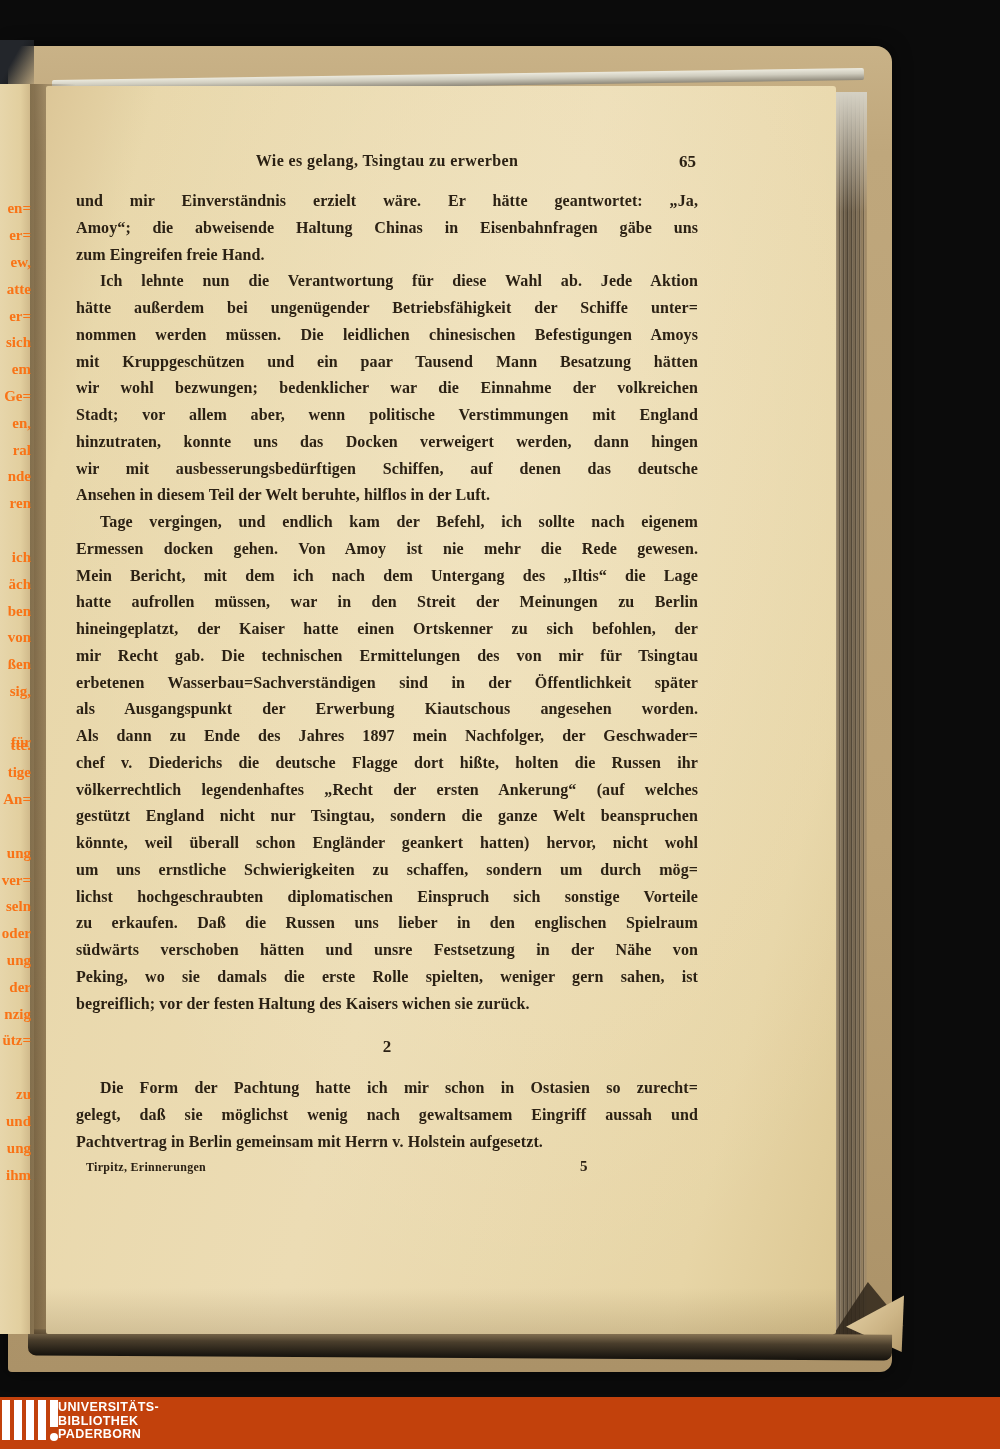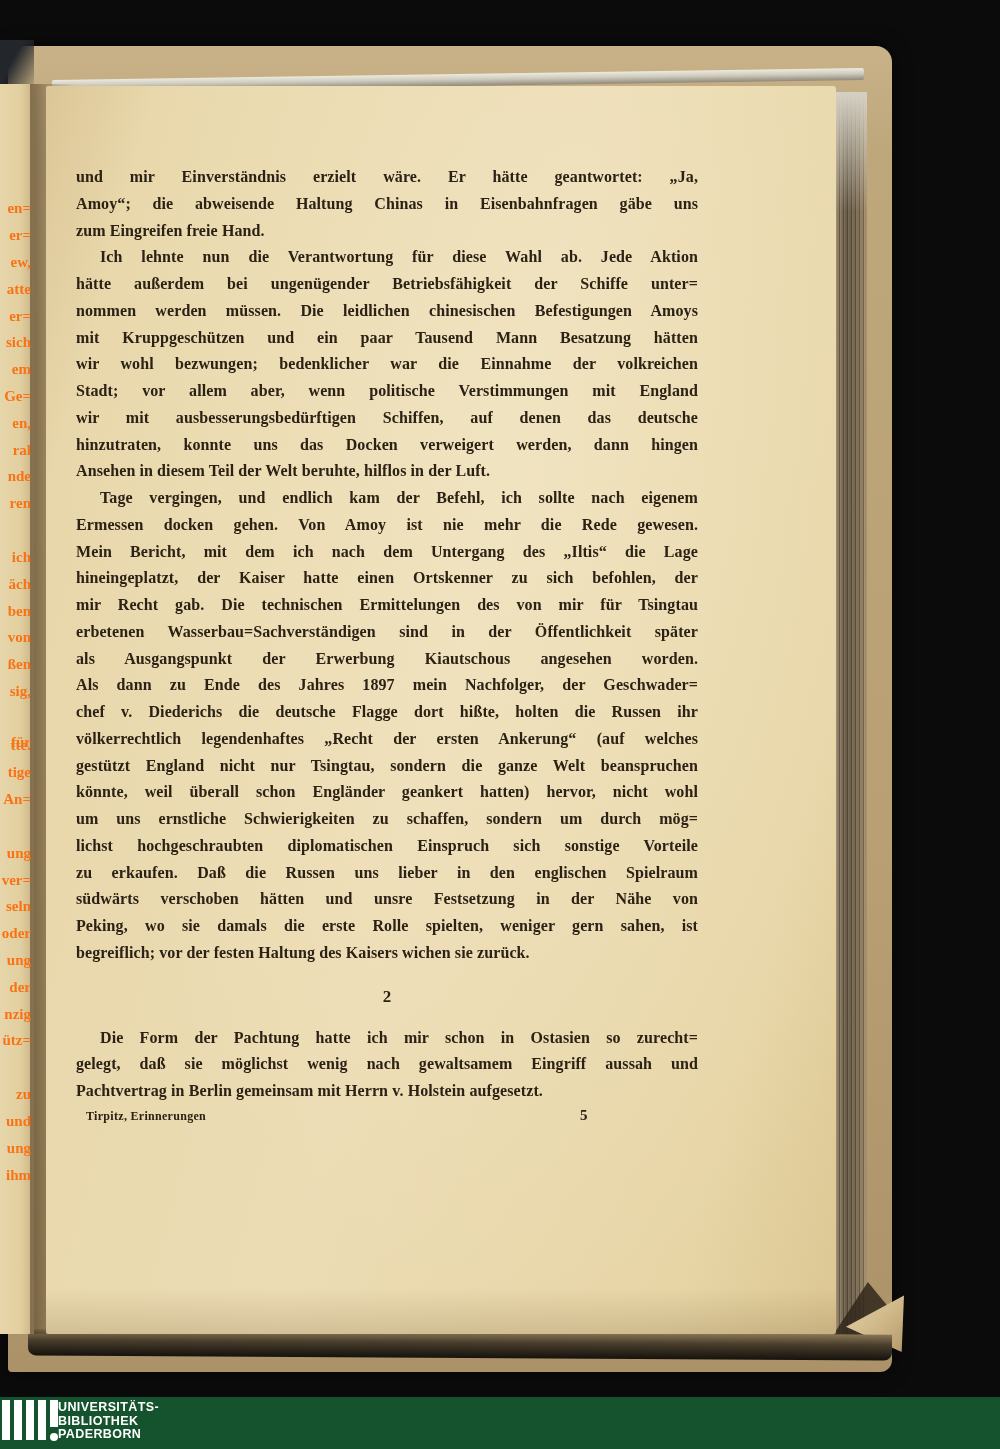--- a/index.html
+++ b/index.html
@@ -107,21 +107,21 @@
     position:absolute;left:10px;top:2px;
     font:bold 12px "Liberation Serif","DejaVu Serif",serif;letter-spacing:.3px;
   }
   .footer-signature{
     position:absolute;left:504px;top:0;
     font:bold 15px "Liberation Serif","DejaVu Serif",serif;
   }
   
   .watermark{
     position:absolute;left:0;top:1397px;width:1000px;height:52px;
-    background:#14532d;
+    background:#c2410c;
   }
   .wm-logo{position:absolute;left:2px;top:3px;width:54px;height:46px;}
   .wm-bar{position:absolute;top:0;width:8px;height:40px;background:#fff;}
   .wm-bar.b1{left:0;} .wm-bar.b2{left:12px;} .wm-bar.b3{left:24px;} .wm-bar.b4{left:36px;}
   .wm-bar.b5{left:48px;height:27px;}
   .wm-dot{position:absolute;left:48px;top:33px;width:8px;height:8px;background:#fff;border-radius:50%;}
   .wm-text{
     position:absolute;left:58px;top:4px;
     font:bold 12.5px "Liberation Sans","DejaVu Sans",sans-serif;
     line-height:13.5px;letter-spacing:.4px;color:#ffffff;
@@ -173,36 +173,41 @@
       <div class="frag" style="top: 1006px;">nzig</div>
       <div class="frag" style="top: 1032px;">ütz=</div>
       <div class="frag" style="top: 1086px;">zu</div>
       <div class="frag" style="top: 1113px;">und</div>
       <div class="frag" style="top: 1140px;">ung</div>
       <div class="frag" style="top: 1167px;">ihm</div>
     </div>
 
   <div class="page">
     <div class="text-col">
+      <div class="header-row">
+        <div class="header-title">Wie es gelang, Tsingtau zu erwerben</div>
+        <div class="page-number">65</div>
+      </div>
       <div class="body-text">
           <div class="line">und mir Einverständnis erzielt wäre. Er hätte geantwortet: „Ja,</div>
           <div class="line">Amoy“; die abweisende Haltung Chinas in Eisenbahnfragen gäbe uns</div>
           <div class="line last">zum Eingreifen freie Hand.</div>
           <div class="line indent">Ich lehnte nun die Verantwortung für diese Wahl ab. Jede Aktion</div>
           <div class="line">hätte außerdem bei ungenügender Betriebsfähigkeit der Schiffe unter=</div>
           <div class="line">nommen werden müssen. Die leidlichen chinesischen Befestigungen Amoys</div>
           <div class="line">mit Kruppgeschützen und ein paar Tausend Mann Besatzung hätten</div>
           <div class="line">wir wohl bezwungen; bedenklicher war die Einnahme der volkreichen</div>
           <div class="line">Stadt; vor allem aber, wenn politische Verstimmungen mit England</div>
+          <div class="line">hinzutraten, konnte uns das Docken verweigert werden, dann hingen</div>
           <div class="line">wir mit ausbesserungsbedürftigen Schiffen, auf denen das deutsche</div>
-          <div class="line">hinzutraten, konnte uns das Docken verweigert werden, dann hingen</div>
           <div class="line last">Ansehen in diesem Teil der Welt beruhte, hilflos in der Luft.</div>
           <div class="line indent">Tage vergingen, und endlich kam der Befehl, ich sollte nach eigenem</div>
           <div class="line">Ermessen docken gehen. Von Amoy ist nie mehr die Rede gewesen.</div>
           <div class="line">Mein Bericht, mit dem ich nach dem Untergang des „Iltis“ die Lage</div>
+          <div class="line">hatte aufrollen müssen, war in den Streit der Meinungen zu Berlin</div>
           <div class="line">hineingeplatzt, der Kaiser hatte einen Ortskenner zu sich befohlen, der</div>
           <div class="line">mir Recht gab. Die technischen Ermittelungen des von mir für Tsingtau</div>
           <div class="line">erbetenen Wasserbau=Sachverständigen sind in der Öffentlichkeit später</div>
           <div class="line">als Ausgangspunkt der Erwerbung Kiautschous angesehen worden.</div>
           <div class="line">Als dann zu Ende des Jahres 1897 mein Nachfolger, der Geschwader=</div>
           <div class="line">chef v. Diederichs die deutsche Flagge dort hißte, holten die Russen ihr</div>
           <div class="line">völkerrechtlich legendenhaftes „Recht der ersten Ankerung“ (auf welches</div>
           <div class="line">gestützt England nicht nur Tsingtau, sondern die ganze Welt beanspruchen</div>
           <div class="line">könnte, weil überall schon Engländer geankert hatten) hervor, nicht wohl</div>
           <div class="line">um uns ernstliche Schwierigkeiten zu schaffen, sondern um durch mög=</div>

